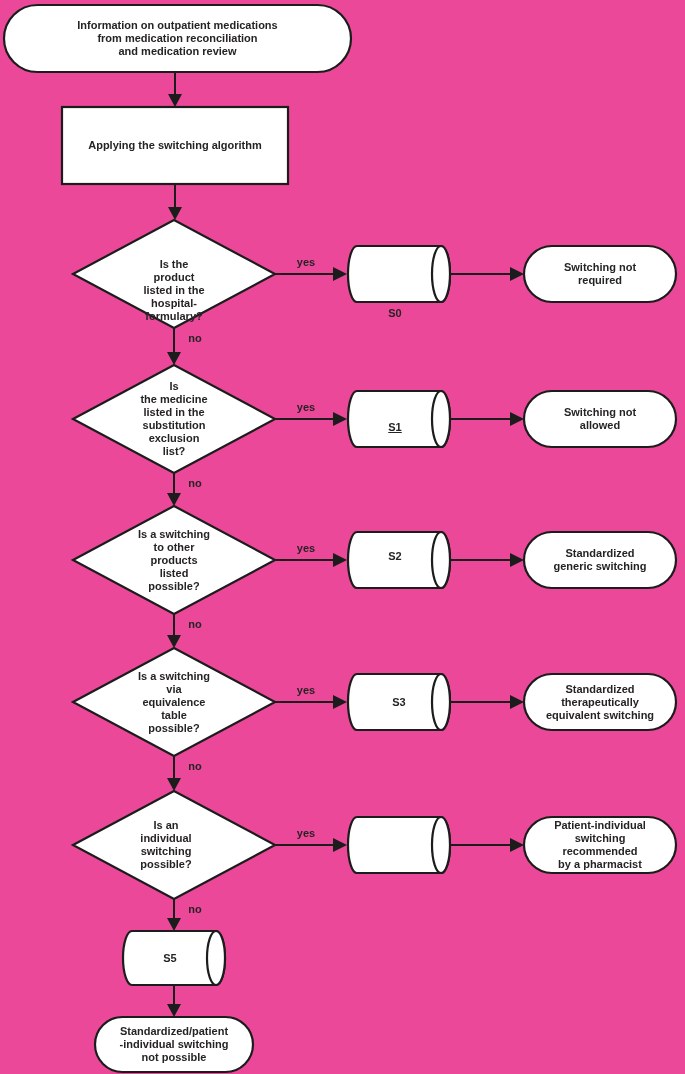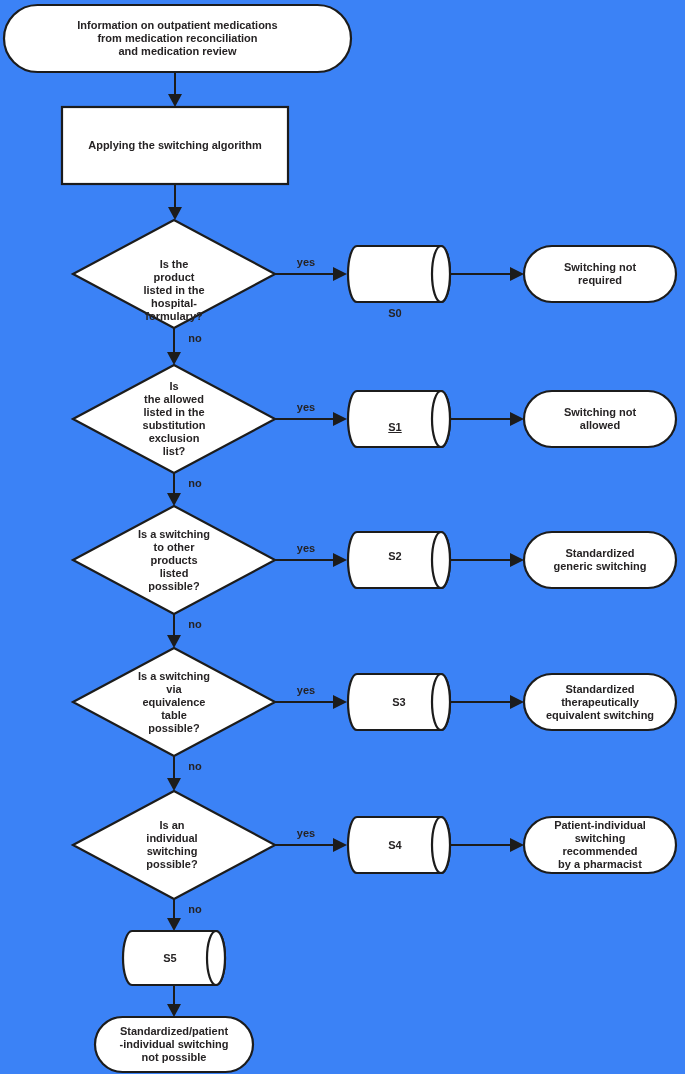--- a/index.html
+++ b/index.html
@@ -4,21 +4,21 @@
 <style>
   html, body {
     margin: 0;
     padding: 0;
     background: #ffffff;
   }
   .canvas {
     position: relative;
     width: 685px;
     height: 1074px;
-    background: #3b82f6;
+    background: #ec4899;
     font-family: "Liberation Sans", sans-serif;
     overflow: hidden;
   }
   .canvas svg {
     position: absolute;
     left: 0;
     top: 0;
   }
   .lbl {
     position: absolute;
@@ -189,21 +189,21 @@
 listed in the
 hospital-
 formulary?</div>
   <div class="lbl" style="left:283px; top:256px; width:46px;">yes</div>
   <div class="lbl flex-c" style="left:348px; top:246px; width:94px; height:56px;margin-top:39px;">S0</div>
   <div class="lbl flex-c" style="left:524px; top:246px; width:152px; height:56px;">Switching not
 required</div>
   <div class="lbl" style="left:181px; top:332px; width:28px;">no</div>
 
   <div class="lbl flex-c" style="left:74px; top:365px; width:200px; height:108px;">Is
-the allowed
+the medicine
 listed in the
 substitution
 exclusion
 list?</div>
   <div class="lbl" style="left:283px; top:401px; width:46px;">yes</div>
   <div class="lbl flex-c" style="left:348px; top:391px; width:94px; height:72px;text-decoration:underline;">S1</div>
   <div class="lbl flex-c" style="left:524px; top:391px; width:152px; height:56px;">Switching not
 allowed</div>
   <div class="lbl" style="left:181px; top:477px; width:28px;">no</div>
 
@@ -223,26 +223,25 @@
 equivalence
 table
 possible?</div>
   <div class="lbl" style="left:283px; top:684px; width:46px;">yes</div>
   <div class="lbl flex-c" style="left:352px; top:674px; width:94px; height:56px;">S3</div>
   <div class="lbl flex-c" style="left:524px; top:674px; width:152px; height:56px;">Standardized
 therapeutically
 equivalent switching</div>
   <div class="lbl" style="left:181px; top:760px; width:28px;">no</div>
 
-  <div class="lbl flex-c" style="left:72px; top:791px; width:200px; height:108px;">Is an
+  <div class="lbl flex-c" style="left:66px; top:791px; width:200px; height:108px;">Is an
 individual
 switching
 possible?</div>
   <div class="lbl" style="left:283px; top:827px; width:46px;">yes</div>
-  <div class="lbl flex-c" style="left:348px; top:817px; width:94px; height:56px;">S4</div>
   <div class="lbl flex-c" style="left:524px; top:817px; width:152px; height:56px;">Patient-individual
 switching
 recommended
 by a pharmacist</div>
   <div class="lbl" style="left:181px; top:903px; width:28px;">no</div>
 
   <div class="lbl flex-c" style="left:123px; top:931px; width:94px; height:54px;">S5</div>
   <div class="lbl flex-c" style="left:95px; top:1017px; width:158px; height:55px;">Standardized/patient
 -individual switching
 not possible</div>

